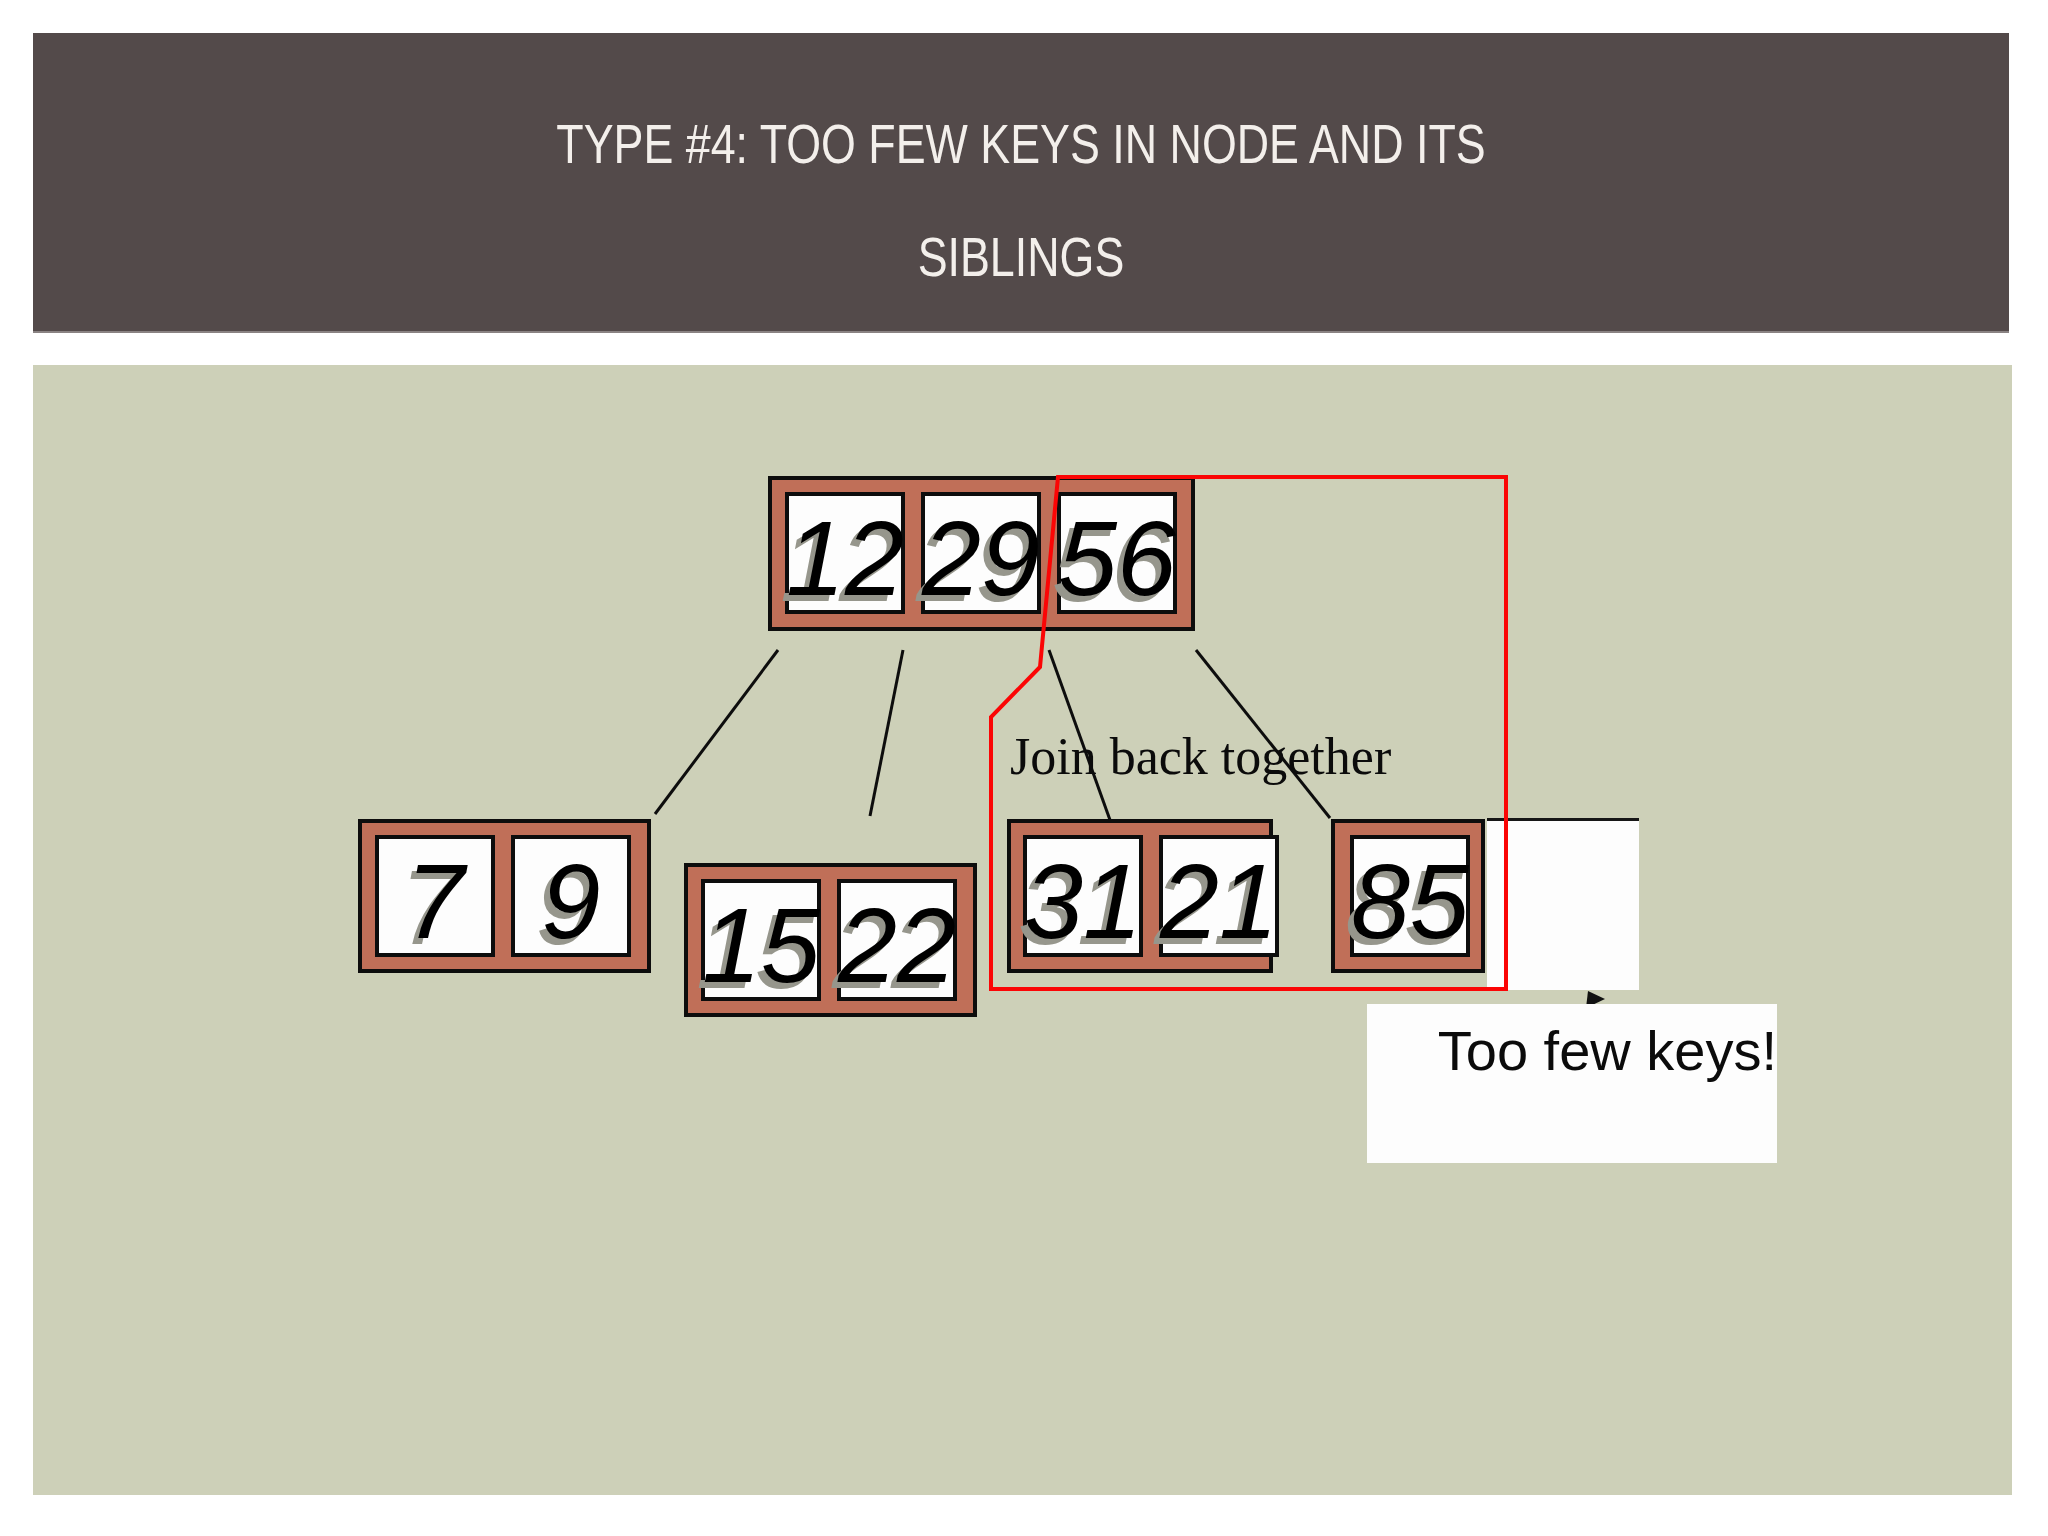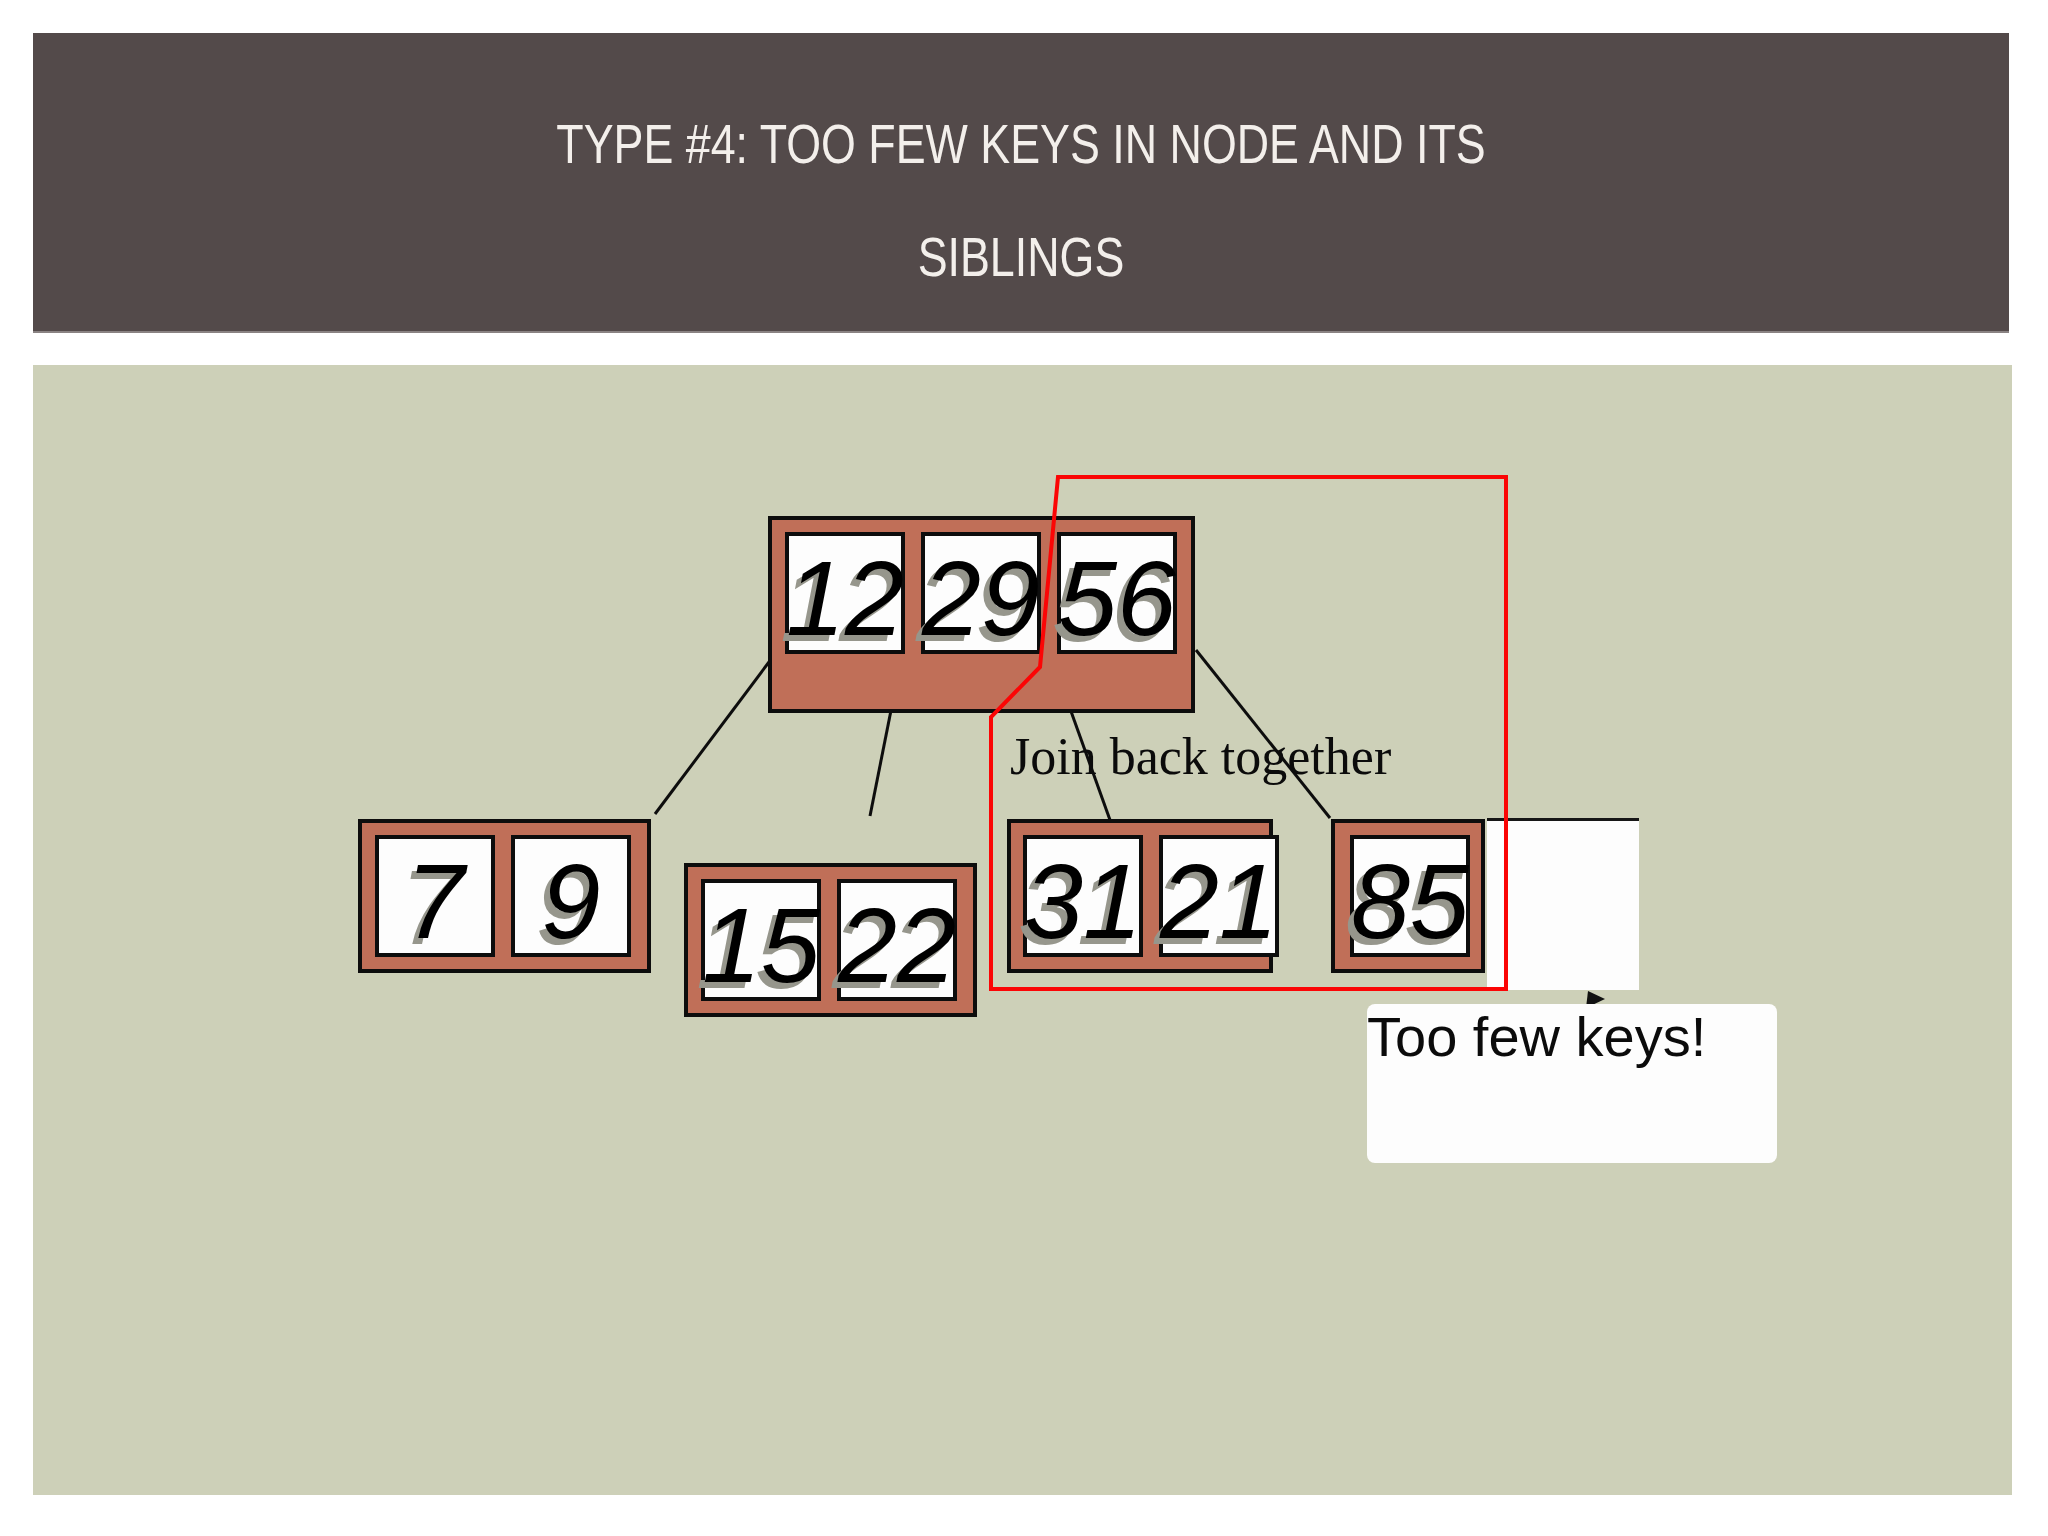--- a/index.html
+++ b/index.html
@@ -30,21 +30,21 @@
        font-style:italic;font-size:106px;line-height:0.92;color:#000;
        text-shadow:-6px 6px 0 #96968c;}
 
   .cover-rect{position:absolute;left:1487px;top:818px;width:152px;height:172px;
               background:#fdfdfd;border-top:3px solid #161616;box-sizing:border-box;z-index:3;}
 
   .join-label{position:absolute;left:1010px;top:726px;font-size:52px;line-height:1.2;
               color:#0b0b0b;z-index:5;white-space:nowrap;font-family:Liberation Serif, serif;}
 
   .callout{position:absolute;left:1367px;top:1004px;width:410px;height:159px;
-           background:#fdfdfd;z-index:5;text-align:left;box-sizing:border-box;border-radius:8px;}
+           background:#fdfdfd;z-index:5;text-align:right;box-sizing:border-box;padding-top:14px;}
   .callout .txt{font-size:56px;color:#0b0b0b;white-space:nowrap;}
 
   .footnote{position:absolute;right:131px;top:1326px;font-size:41px;font-style:italic;
             color:#111;z-index:5;white-space:nowrap;}
 </style>
 </head>
 <body>
 
 <div class="slide">
 
@@ -57,21 +57,21 @@
 
   <div class="content"></div>
 
   <svg id="lines" class="layer" width="2048" height="1536" viewBox="0 0 2048 1536">
     <line x1="778" y1="650" x2="655" y2="814" stroke="#0d0d0d" stroke-width="3"></line>
     <line x1="903" y1="650" x2="870" y2="816" stroke="#0d0d0d" stroke-width="3"></line>
     <line x1="1049" y1="650" x2="1110" y2="820" stroke="#0d0d0d" stroke-width="3"></line>
     <line x1="1196" y1="650" x2="1330" y2="818" stroke="#0d0d0d" stroke-width="3"></line>
   </svg>
 
-  <div class="node" style="left:768px;top:516px;width:427px;height:197px;text-align:center;">
+  <div class="node" style="left:768px;top:476px;width:427px;height:155px;text-align:center;">
     <div class="key" style="left:13px;">12</div>
     <div class="key" style="left:149px;">29</div>
     <div class="key" style="left:285px;">56</div>
   </div>
 
   <div class="node" style="left:358px;top:819px;width:293px;height:154px;">
     <div class="key" style="left:13px;">7</div>
     <div class="key" style="left:149px;">9</div>
   </div>
 

